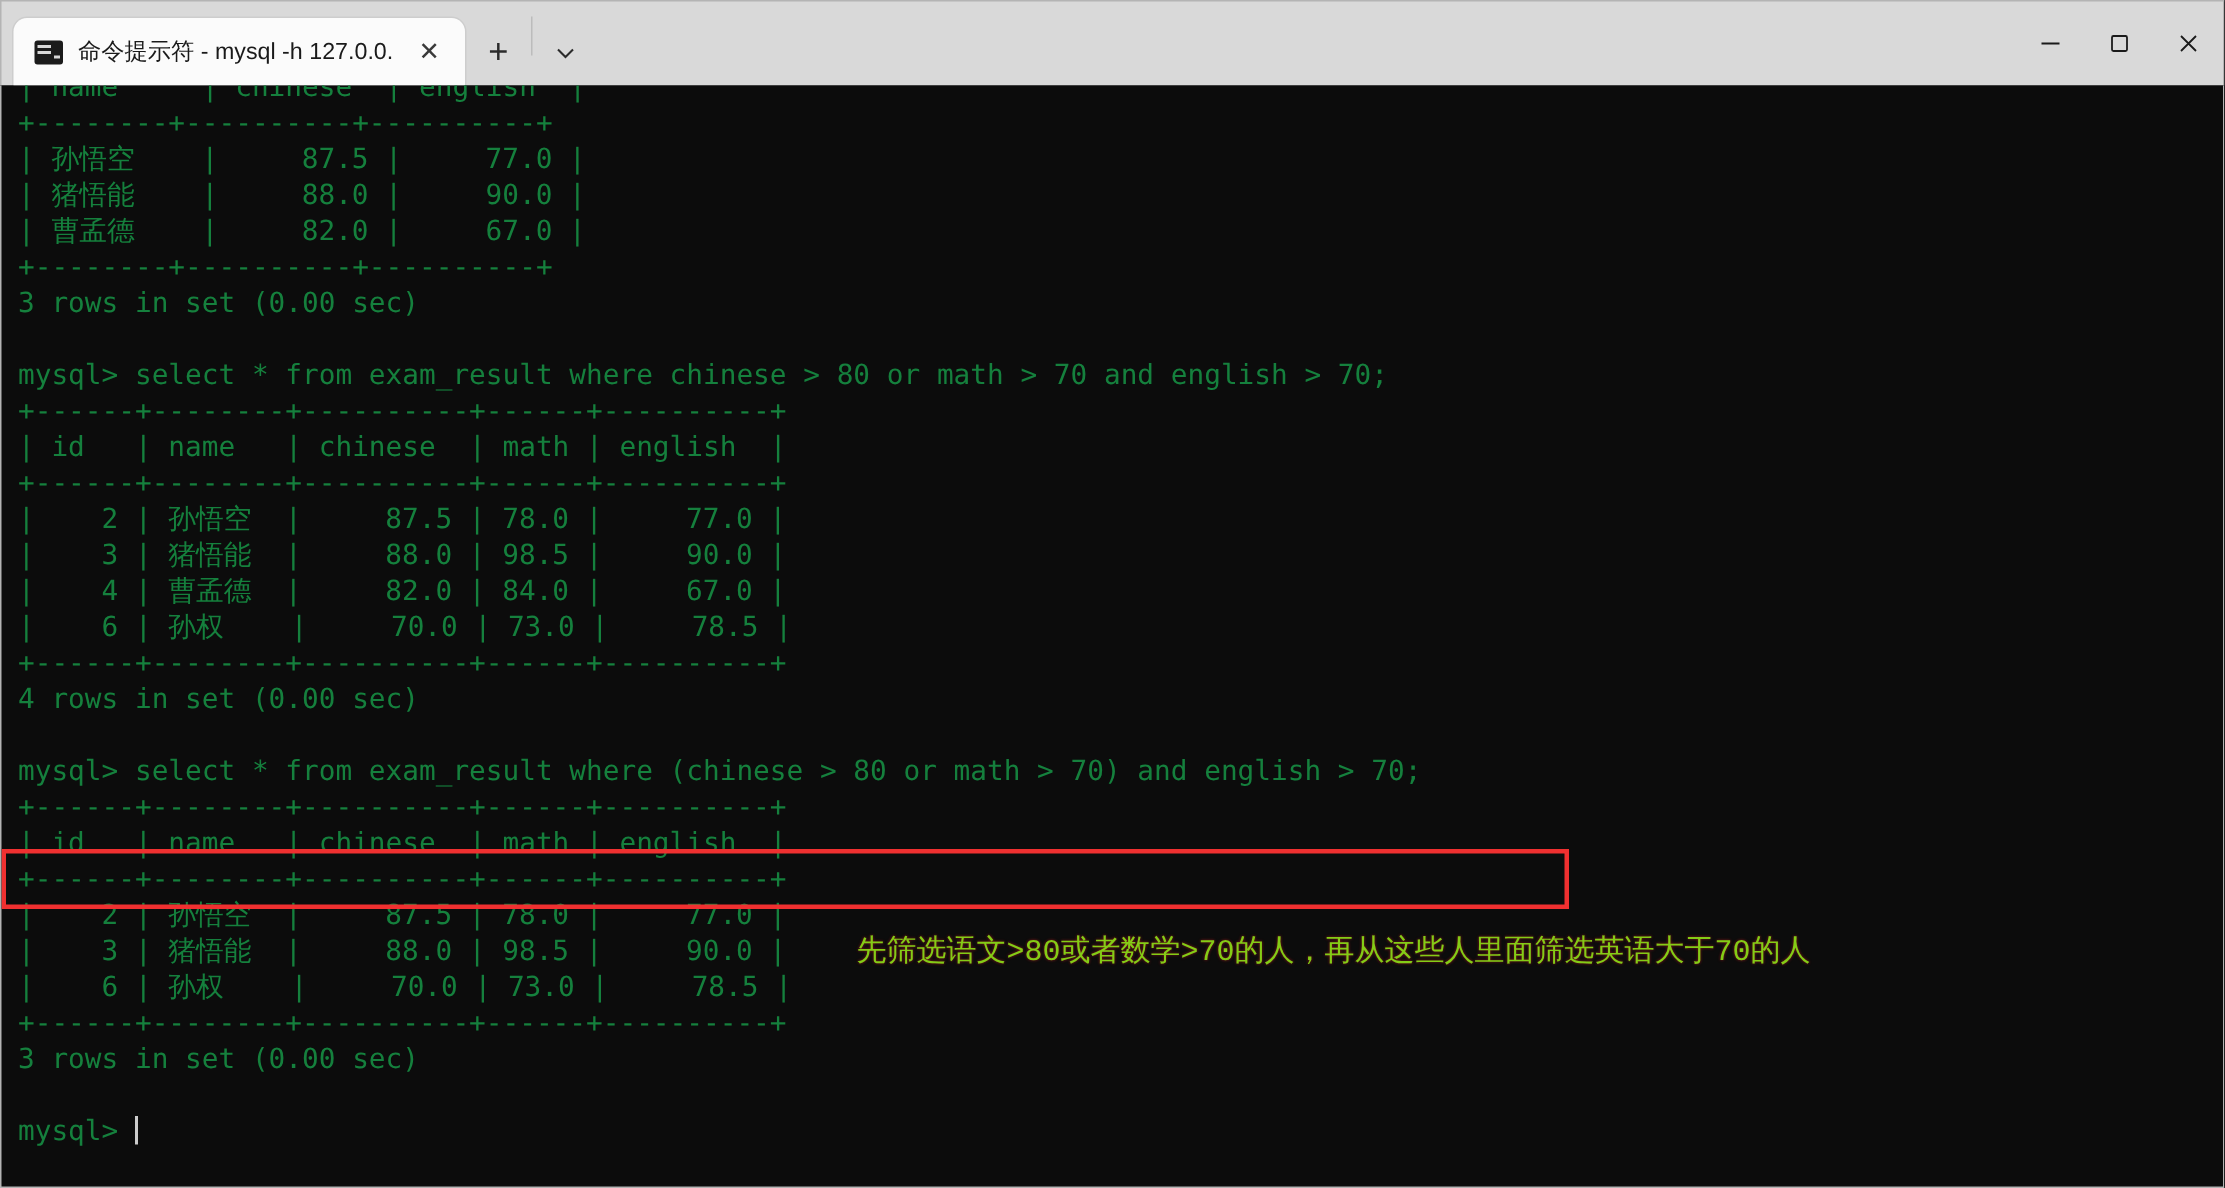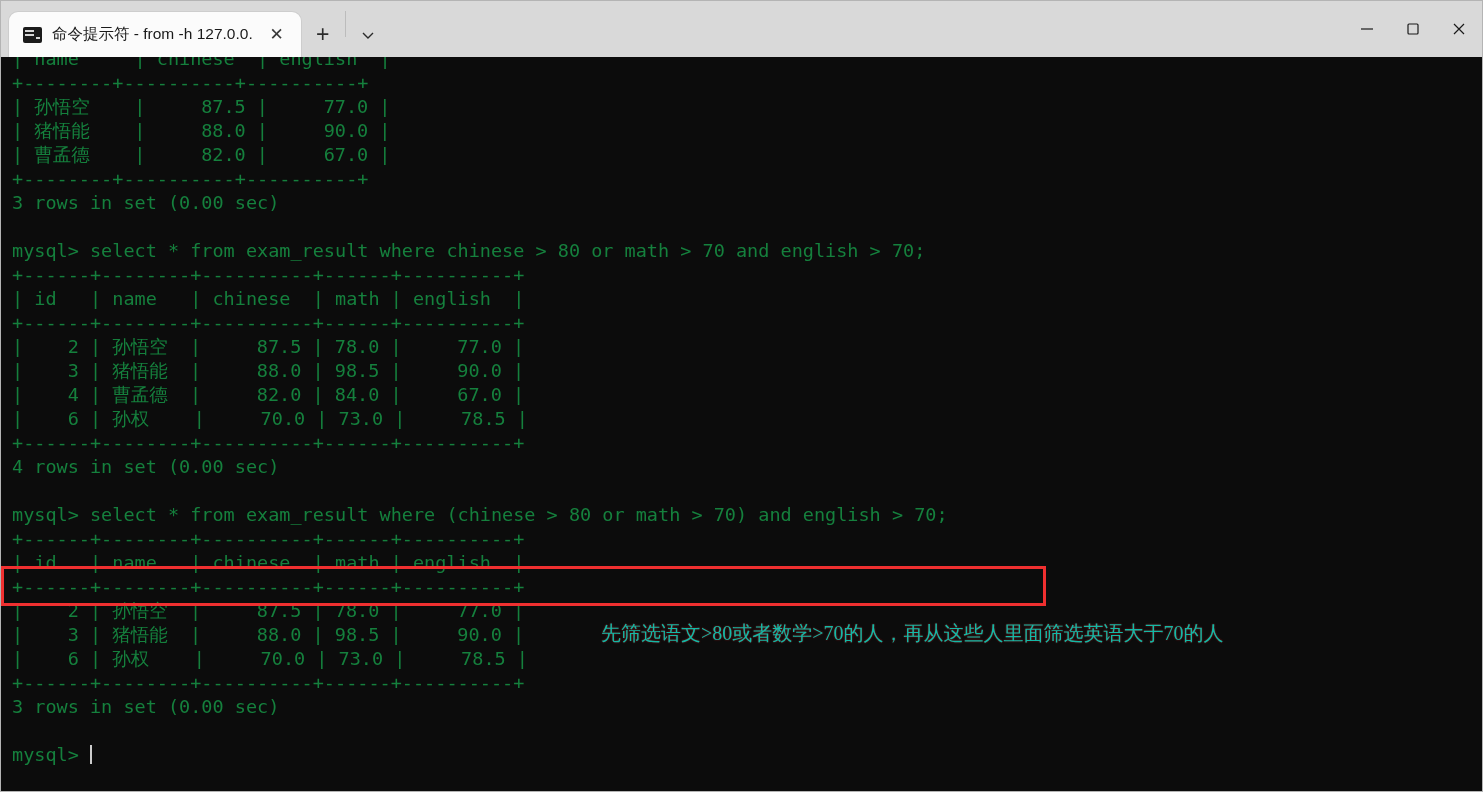--- a/index.html
+++ b/index.html
@@ -165,25 +165,25 @@
     width: 1045px;
     height: 40px;
     border: 3px solid #f03030;
     box-sizing: border-box;
     pointer-events: none;
   }
 
   
   .annotation {
     position: absolute;
-    left: 600px;
+    left: 570px;
     top: 563px;
-    font-family: Liberation Serif, serif;
+    font-family: Liberation Mono, monospace;
     font-size: 20px;
-    color: #14b8a6;
+    color: #84cc16;
     white-space: nowrap;
     text-shadow: 0 0 2px rgba(255,40,40,0.55);
     letter-spacing: 0px;
   }
 
   
   .cursor {
     display: inline-block;
     width: 2px;
     height: 19px;
@@ -193,21 +193,21 @@
 </style>
 </head>
 <body>
 
 <div id="app">
 
   <div class="titlebar">
     <div class="tabstrip">
       <div class="tab">
         <span class="tab-icon"></span>
-        <span class="tab-title">命令提示符 - from  -h 127.0.0.</span>
+        <span class="tab-title">命令提示符 - mysql  -h 127.0.0.</span>
         <span class="tab-close">✕</span>
       </div>
       <div class="newtab-btn">+</div>
       <div class="sep-vert"></div>
       <div class="dropdown-btn">
         <svg width="16" height="16" viewBox="0 0 16 16">
           <path d="M3 6 L8 11 L13 6" stroke="#2b2b2b" stroke-width="1.4" fill="none"></path>
         </svg>
       </div>
     </div>

